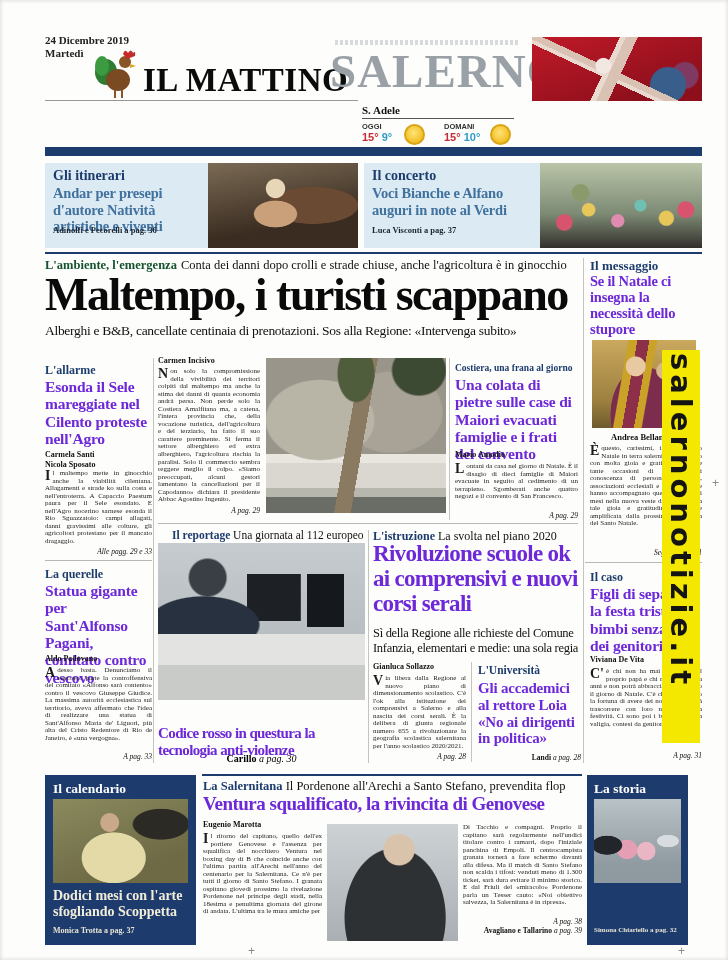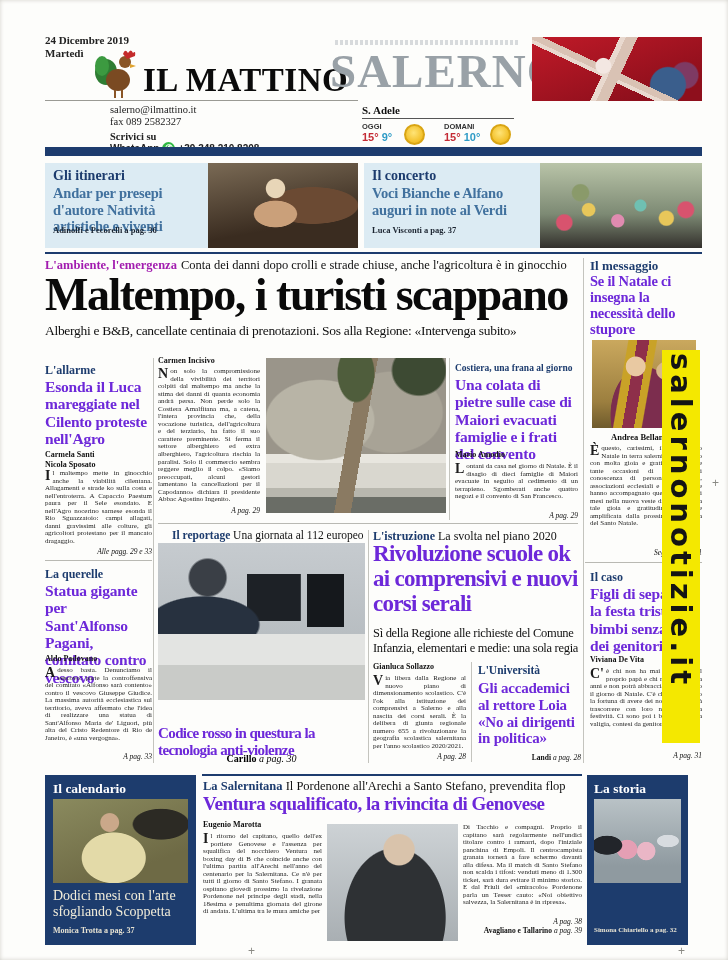--- a/index.html
+++ b/index.html
@@ -52,21 +52,21 @@
       radial-gradient(circle at 48% 68%, #e08bb0 0 6%, transparent 7%),
       radial-gradient(circle at 62% 50%, #6fc0b2 0 5%, transparent 6%),
       radial-gradient(circle at 78% 65%, #e8c75a 0 5%, transparent 6%),
       radial-gradient(circle at 90% 55%, #d8536e 0 5%, transparent 6%),
       radial-gradient(circle at 25% 35%, #8a9a6a 0 6%, transparent 7%),
       linear-gradient(180deg, #b9c4a8, #7d8a74 60%, #33302c);
   }
 
   
   .lead-kicker { font-size:12.5px; color:#111; }
-  .lead-kicker .lbl { font-weight:bold; color:#a21caf; margin-right:4px; }
+  .lead-kicker .lbl { font-weight:bold; color:#14532d; margin-right:4px; }
   .lead-headline { font-size:46px; font-weight:bold; color:#0a0a0a; letter-spacing:-1.5px; line-height:1; }
   .lead-subhead { font-size:13.5px; color:#101010; letter-spacing:-0.3px; }
 
   
   .sec-kicker { font-size:11px; font-weight:bold; color:#1d3c6e; }
   .sec-title { font-weight:bold; color:#6d28d9; line-height:1.12; letter-spacing:-0.2px; }
   .t15 { font-size:15.5px; }
   .byline { font-size:8px; font-weight:bold; color:#111; white-space:pre-line; line-height:1.2; }
   .body-text { font-size:7px; line-height:1.08; text-align:justify; color:#1c1c1c; }
   .cap::first-letter { float:left; font-size:14px; line-height:11px; padding:0 2px 0 0; font-weight:bold; }
@@ -113,21 +113,21 @@
       radial-gradient(ellipse at 15% 55%, #22252a 0 14%, transparent 15%),
       radial-gradient(ellipse at 38% 60%, #e59fb4 0 13%, transparent 14%),
       radial-gradient(ellipse at 60% 62%, #eab6c6 0 12%, transparent 13%),
       radial-gradient(ellipse at 85% 50%, #d8dce0 0 10%, transparent 11%),
       linear-gradient(180deg, #b9c2c6, #8f9aa0 80%);
   }
 
   
   .blue-box { background:#1d3c6d; color:#fff; }
   .box-kicker { font-size:13.5px; font-weight:bold; color:#fff; }
-  .box-title { font-weight:normal; color:#f2edda; line-height:1.12; }
+  .box-title { font-weight:bold; color:#f2edda; line-height:1.12; }
   .box-byline { font-size:8px; font-weight:bold; color:#e6e2d2; }
 
   .watermark { background:#f4e800; writing-mode:vertical-rl; text-orientation:sideways;
      font-family:"DejaVu Sans",sans-serif; font-weight:bold; font-size:29px; letter-spacing:4px;
      color:#141414; text-align:left; padding-top:3px; line-height:38px; }
 
   .cropmark { font-family:"Liberation Sans",sans-serif; color:#8a8a84; font-size:12px; }
 </style>
 </head>
 <body>
@@ -146,30 +146,20 @@
     <circle cx="33" cy="16" r="6" fill="#8a5526"></circle>
     <path d="M31 8 q2 -6 5 -1 q3 -5 5 0 q3 -3 2 3 l-8 3 z" fill="#c42b2b"></path>
     <path d="M38 18 l6 2 -6 2 z" fill="#e0a32e"></path>
     <rect x="22" y="44" width="2" height="8" fill="#8a5526"></rect>
     <rect x="29" y="44" width="2" height="8" fill="#8a5526"></rect>
   </svg>
 
   <div class="abs masthead" style="left:143px; top:62px;">IL MATTINO</div>
   <div class="abs hr" style="left:45px; top:100px; width:313px; background:#9a9a94;"></div>
 
-  <div class="abs contact" style="left:110px; top:104px;">
-    <div>salerno@ilmattino.it</div>
-    <div>fax 089 2582327</div>
-    <div class="b" style="margin-top:3px;">Scrivici su</div>
-    <div class="wa-row">
-      <span>WhatsApp</span>
-      <span class="wa-icon">✆</span>
-      <span>+39 348 210 8208</span>
-    </div>
-  </div>
 
   <div class="abs fineprint" style="left:335px; top:40px; width:185px; height:5px;"></div>
   <div class="abs edition" style="left:330px; top:44px;">SALERNO</div>
 
   <div class="abs saint" style="left:362px; top:104px;">S. Adele</div>
   <div class="abs hr" style="left:362px; top:118px; width:152px; background:#555;"></div>
   <div class="abs wlabel" style="left:362px; top:122px;">OGGI</div>
   <div class="abs wtemps" style="left:362px; top:131px;">
     <span class="thi">15°</span>
     <span class="tlo">9°</span>
@@ -207,21 +197,21 @@
   <div class="abs lead-headline" style="left:45px; top:272px; width:537px; white-space:nowrap;">Maltempo, i turisti scappano</div>
   <div class="abs lead-subhead" style="left:45px; top:323px; width:537px; white-space:nowrap;">Alberghi e B&amp;B, cancellate centinaia di prenotazioni. Sos alla Regione: «Intervenga subito»</div>
 
   <div class="abs vr" style="left:153px; top:358px; height:405px;"></div>
   <div class="abs vr" style="left:449px; top:358px; height:162px;"></div>
   <div class="abs vr" style="left:368px; top:530px; height:233px;"></div>
   <div class="abs vr" style="left:583px; top:258px; height:505px;"></div>
   <div class="abs hr" style="left:158px; top:523px; width:420px;"></div>
 
   <div class="abs sec-kicker" style="left:45px; top:363px; font-size:12px;">L'allarme</div>
-  <div class="abs sec-title t15" style="left:45px; top:378px; width:107px;">Esonda il Luca mareggiate nel Cilento proteste nell'Agro</div>
+  <div class="abs sec-title t15" style="left:45px; top:378px; width:107px;">Esonda il Sele mareggiate nel Cilento proteste nell'Agro</div>
   <div class="abs byline" style="left:45px; top:450px;">Carmela Santi
 Nicola Sposato</div>
   <div class="abs body-text cap" style="left:45px; top:470px; width:107px;">Il maltempo mette in ginocchio anche la viabilità cilentana. Allagamenti e strade ko sulla costa e nell'entroterra. A Capaccio Paestum paura per il Sele esondato. E nell'Agro nocerino sarnese esonda il Rio Sguazzatoio: campi allagati, danni gravissimi alle colture, gli agricoltori protestano per il mancato dragaggio.</div>
   <div class="abs pageref" style="left:45px; top:547px; width:107px;">Alle pagg. 29 e 33</div>
 
   <div class="abs hr" style="left:45px; top:560px; width:107px;"></div>
 
   <div class="abs sec-kicker" style="left:45px; top:567px; font-size:12px;">La querelle</div>
   <div class="abs sec-title t15" style="left:45px; top:582px; width:107px;">Statua gigante per Sant'Alfonso Pagani, comitato contro vescovo</div>
   <div class="abs byline" style="left:45px; top:654px;">Aldo Padovano</div>

